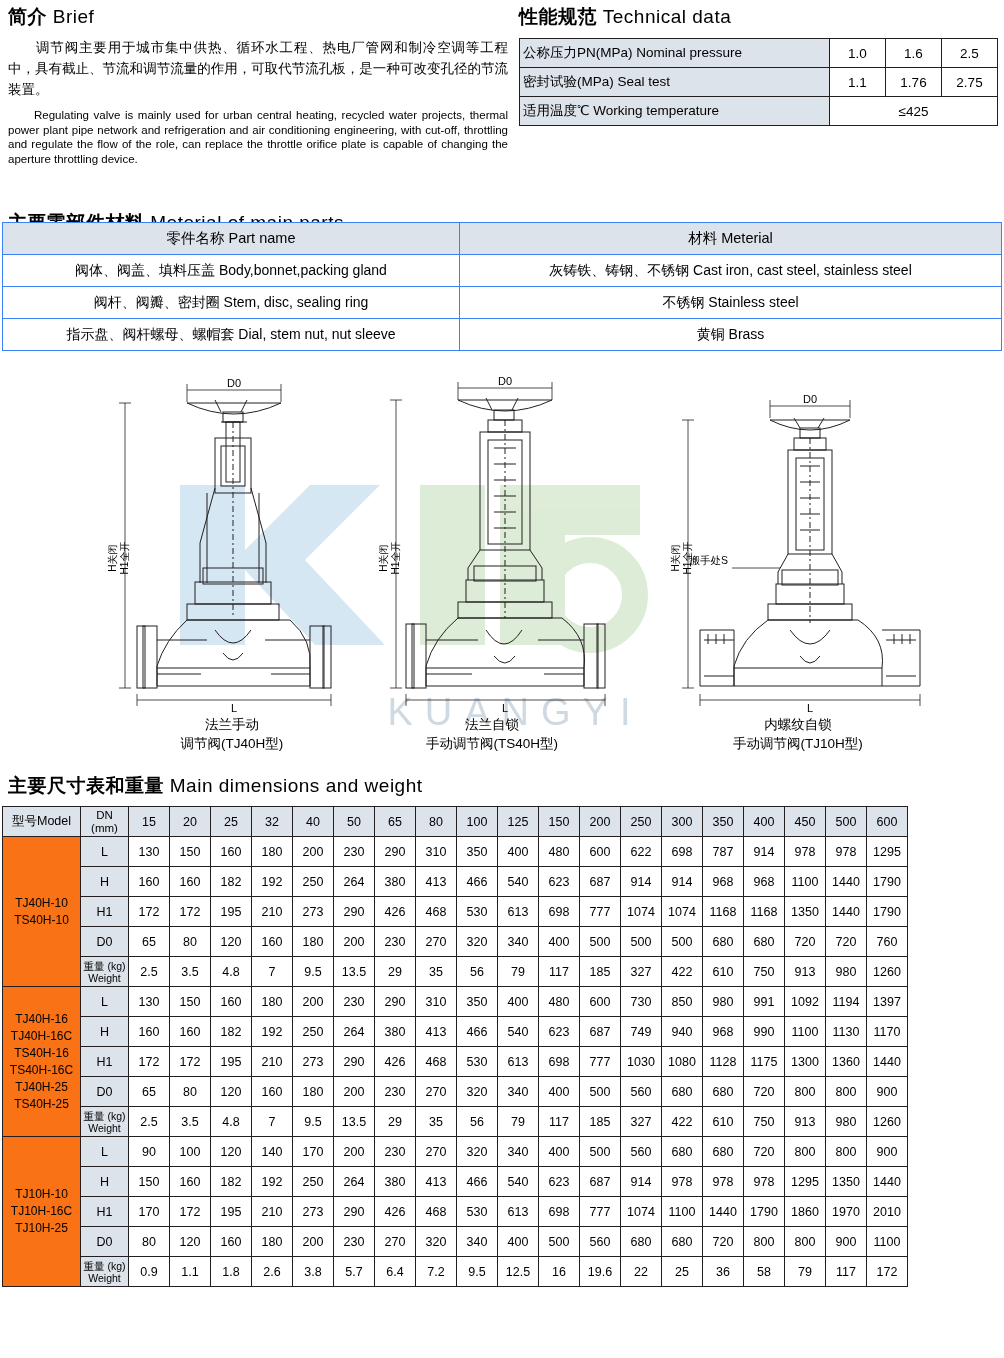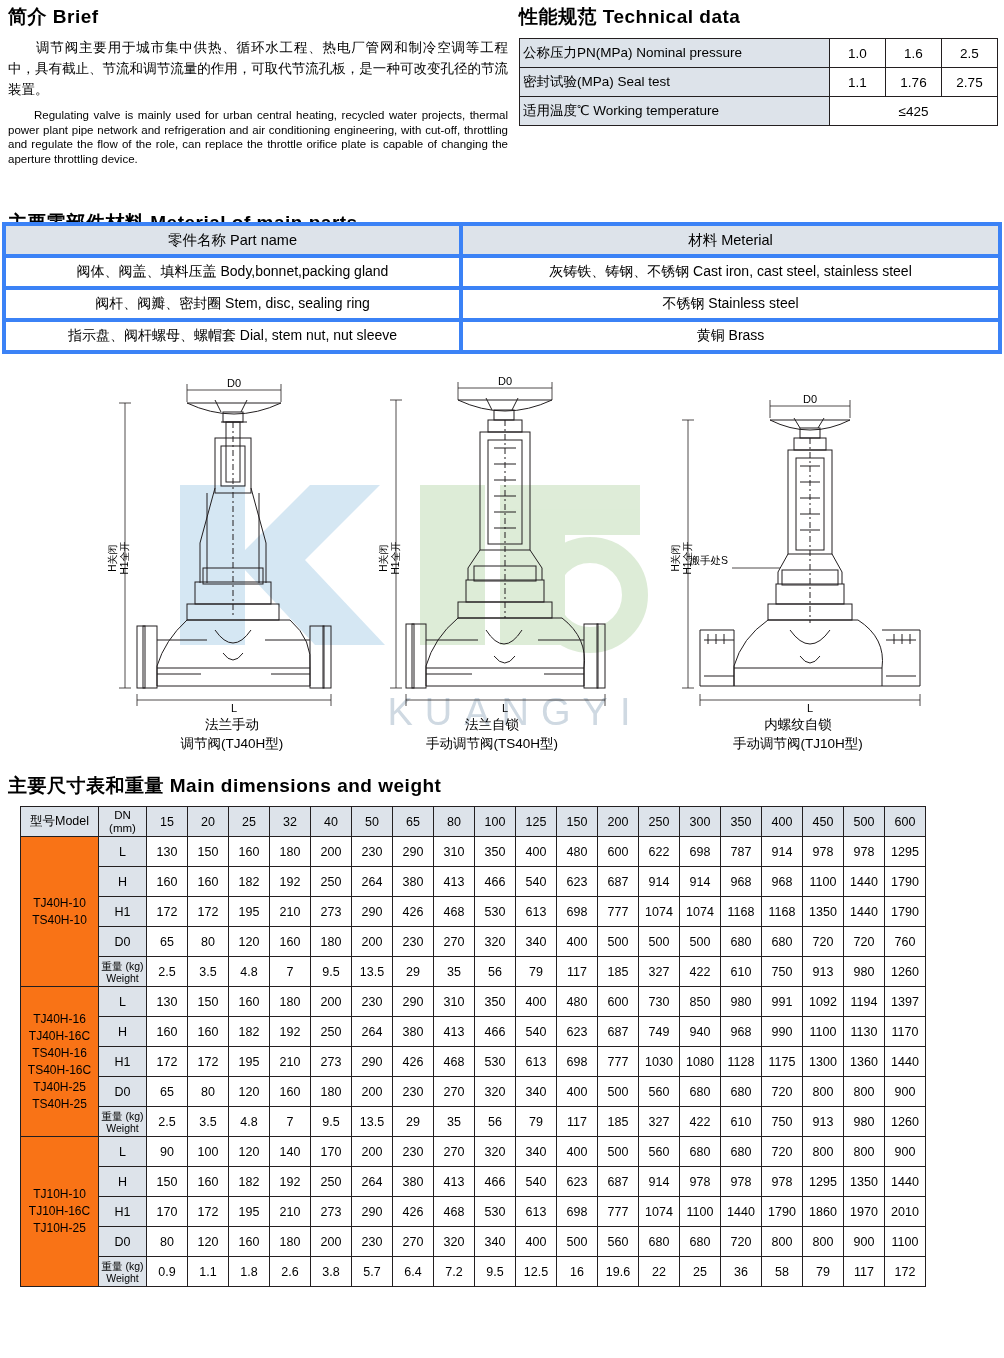--- a/index.html
+++ b/index.html
@@ -14,21 +14,21 @@
     overflow: hidden;
   }
   .page { position: relative; width: 1004px; height: 1358px; }
 
   
   .sec-title {
     font-size: 19px;
     font-weight: bold;
     letter-spacing: 0.5px;
   }
-  .sec-title .en { font-weight: bold; }
+  .sec-title .en { font-weight: normal; }
 
   
   .brief {
     position: absolute;
     left: 8px; top: 4px;
     width: 500px;
   }
   .brief .cn-para {
     font-size: 13.5px;
     line-height: 21px;
@@ -78,21 +78,21 @@
     position: absolute; left: 8px; top: 210px;
   }
   .mat {
     position: absolute;
     left: 2px; top: 222px;
     width: 1000px;
     border-collapse: collapse;
     table-layout: fixed;
   }
   .mat td {
-    border: 4px solid #3b82f6;
+    border: 1px solid #3b82f6;
     height: 32px;
     font-size: 14px;
     text-align: center;
     vertical-align: middle;
   }
   .mat td.c1 { width: 457px; }
   .mat .hdr { background: #dde3ea; font-size: 14.5px; }
 
   
   .draw-area {
@@ -112,21 +112,21 @@
     text-align: center;
     font-size: 13.5px;
     line-height: 19px;
     width: 260px;
   }
 
   
   .dim-head { position: absolute; left: 8px; top: 773px; }
   .dim {
     position: absolute;
-    left: 20px; top: 806px;
+    left: 2px; top: 806px;
     width: 853px;
     border-collapse: collapse;
     table-layout: fixed;
   }
   .dim td, .dim th {
     border: 1px solid #231f20;
     font-size: 12.5px;
     text-align: center;
     vertical-align: middle;
     height: 30px;

